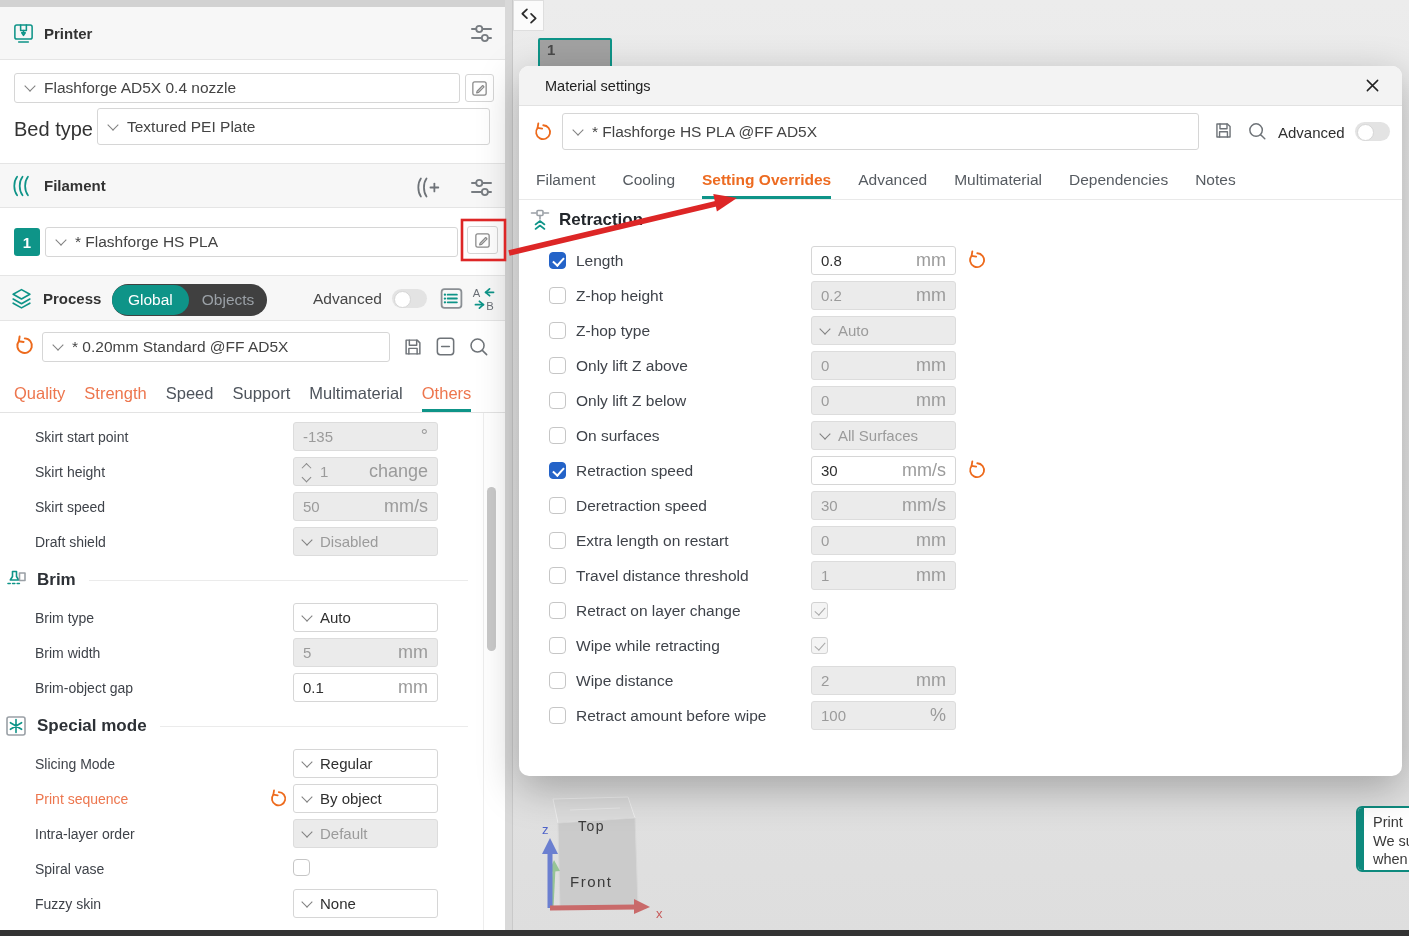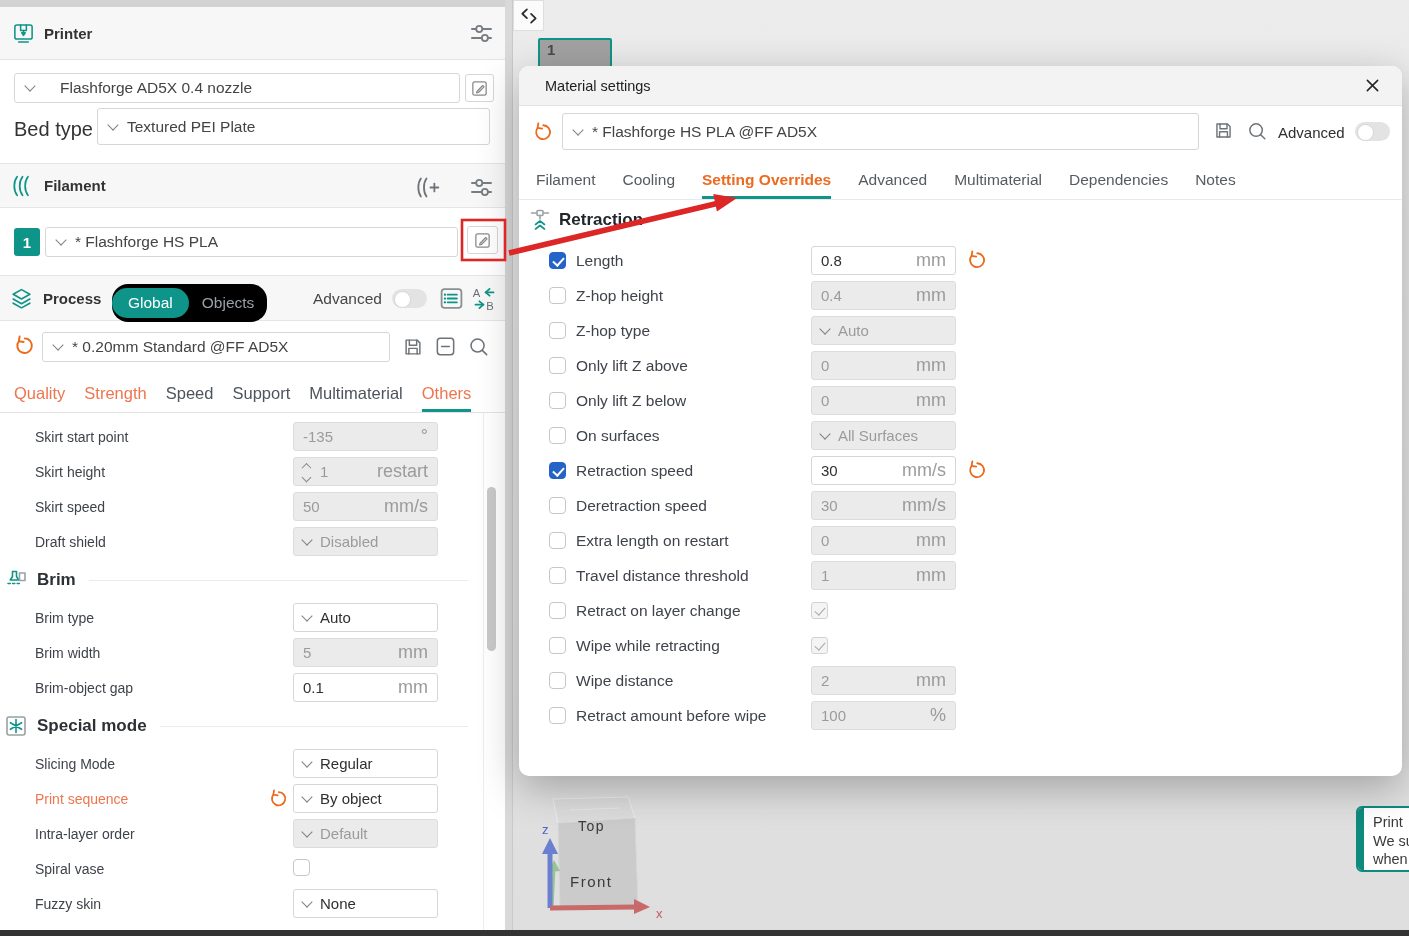--- a/index.html
+++ b/index.html
@@ -17,30 +17,30 @@
   #printer-bar { top:7px; height:53px; }
   #filament-bar { top:163px; height:45px; border-top:1px solid #e5e5e5; }
   #process-bar { top:275px; height:46px; border-top:1px solid #e5e5e5; }
   .sec-title { font-size:15px; font-weight:700; color:#333; margin-left:9px; }
   .bar-ic { position:absolute; color:#787d82; }
 
   .drop { position:absolute; display:flex; align-items:center; border:1px solid #d6d6d6; border-radius:3px; background:#fff; font-size:15.5px; color:#444; padding:0 10px; white-space:nowrap; overflow:hidden; }
   .cv { flex:0 0 auto; width:8px; height:8px; border-right:1.6px solid #808080; border-bottom:1.6px solid #808080; transform:rotate(45deg); margin:-4px 10px 0 1px; }
   .icon-btn { position:absolute; border:1px solid #d6d6d6; border-radius:3px; background:#fff; display:flex; align-items:center; justify-content:center; color:#8a8a8a; }
 
-  #printer-drop { left:14px; top:73px; width:446px; height:30px;gap:16px; }
+  #printer-drop { left:14px; top:73px; width:446px; height:30px; }
   #printer-edit { left:465px; top:74px; width:29px; height:28px; }
   #bed-label { position:absolute; left:14px; top:118px; font-size:20px; color:#333; }
   #bed-drop { left:97px; top:108px; width:393px; height:37px; }
 
   #fil-badge { position:absolute; left:14px; top:228px; width:26px; height:28px; background:#0E9488; color:#fff; border-radius:3px; display:flex; align-items:center; justify-content:center; font-size:15px; font-weight:700; }
   #fil-drop { left:45px; top:227px; width:413px; height:30px; }
   #fil-edit { left:467px; top:226px; width:31px; height:28px; }
 
-  #proc-pill { position:absolute; left:112px; top:284px; height:38px; background:#000000; border-radius:16px; display:flex; align-items:center;text-align:center; }
+  #proc-pill { position:absolute; left:112px; top:284px; height:32px; background:#404040; border-radius:16px; display:flex; align-items:center;text-align:center; }
   #proc-pill .seg-on { height:30px; padding:0 16px; background:#0E9488; border-radius:16px; color:#fff; font-size:15.5px; display:flex; align-items:center; }
   #proc-pill .seg-off { padding:0 13px; color:#9aa0a6; font-size:15.5px; }
   #proc-adv-label { position:absolute; left:313px; top:290px; font-size:15.5px; color:#474747; }
   .toggle { position:absolute; width:35px; height:19px; background:#e3e3e3; border-radius:10px; }
   .toggle::after { content:""; position:absolute; left:2px; top:2px; width:15px; height:15px; background:#fff; border:1px solid #d6d6d6; border-radius:50%; }
   #proc-toggle { left:392px; top:289px; }
 
   #proc-undo { position:absolute; left:13px; top:334px; width:23px; height:23px; color:#ED6A1C; }
   #proc-drop { left:42px; top:332px; width:348px; height:30px; }
   #proc-save { position:absolute; left:402px; top:336px; width:22px; height:22px; color:#6e7378; }
@@ -296,21 +296,21 @@
           </div>
         </div>
         <div class="set-row">
           <span class="lbl">Skirt height</span>
           <div class="ctrl box disabled">
             <span class="spin">
               <i class="up"></i>
               <i class="dn"></i>
             </span>
             <span class="val">1</span>
-            <span class="unit">restart</span>
+            <span class="unit">change</span>
           </div>
         </div>
         <div class="set-row">
           <span class="lbl">Skirt speed</span>
           <div class="ctrl box disabled">
             <span class="val">50</span>
             <span class="unit">mm/s</span>
           </div>
         </div>
         <div class="set-row">
@@ -527,21 +527,21 @@
             <svg viewBox="0 0 24 24" fill="none" stroke="currentColor" stroke-width="1.6" stroke-linecap="round" stroke-linejoin="round" width="100%" height="100%">
               <path d="M6.2 7.4A7.6 7.6 0 1 0 12.3 4.6" stroke-width="2"></path>
               <path d="M6.9 2.6l-.8 5 5 .7" stroke-width="2"></path>
             </svg>
           </span>
         </div>
         <div class="m-row">
           <div class="cb"></div>
           <span class="lbl">Z-hop height</span>
           <div class="ctrl box disabled">
-            <span class="val">0.4</span>
+            <span class="val">0.2</span>
             <span class="unit">mm</span>
           </div>
         </div>
         <div class="m-row">
           <div class="cb"></div>
           <span class="lbl">Z-hop type</span>
           <div class="ctrl box disabled">
             <span class="cv" style="margin: -3px 9px 0px 0px;"></span>
             <span class="val">Auto</span>
           </div>

